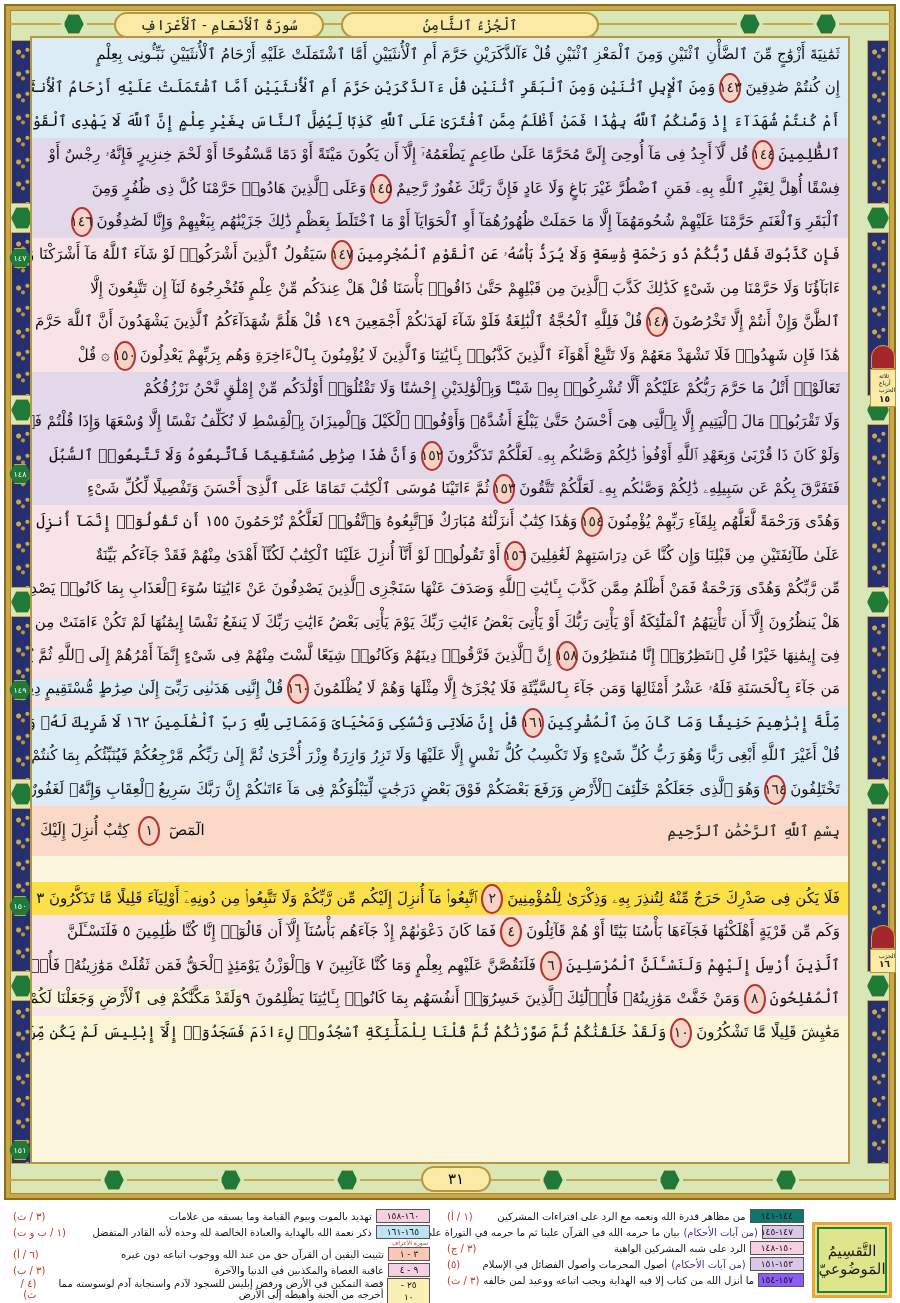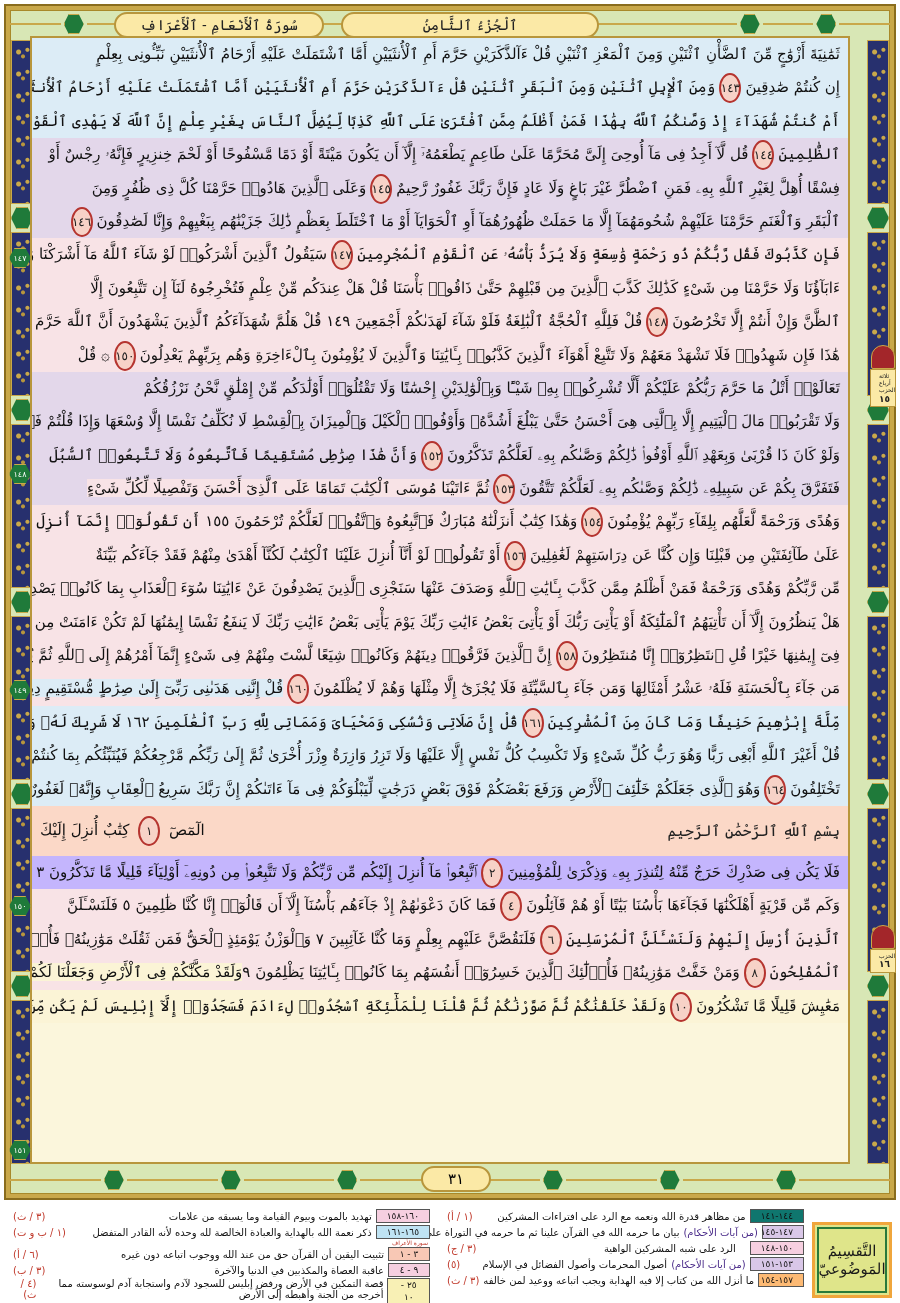--- a/index.html
+++ b/index.html
@@ -66,29 +66,29 @@
   .line {
     position: relative; height: 33.4px; line-height: 33.4px;
     font-family: "DejaVu Serif", serif; font-size: 15px; color: #111;
     white-space: nowrap; overflow: hidden; text-align: justify;
     padding: 0 8px;
   }
   .seg { display: inline; }
   .bg-blue { background: #dcecf6; }
   .bg-purple { background: #e3d7ea; }
   .bg-pink { background: #f8e3e6; }
-  .bg-peach { background: #c4b5fd; }
+  .bg-peach { background: #fde047; margin-top: 26px; }
   .bg-yellow { background: #fbf4d6; }
 
   .ayah-num {
     display: inline-flex; align-items: center; justify-content: center;
     width: 22px; height: 30px; margin: 0 4px;
     background: #f7d2c7; border: 2px solid #b5342f; border-radius: 50%;
-    font-size: 12px; color: #222; vertical-align: middle; line-height: 1;
-    font-family: Liberation Sans, sans-serif;
+    font-size: 14px; color: #222; vertical-align: middle; line-height: 1;
+    font-family: Liberation Serif, serif;
   }
 
   
   .surah-row {
     height: 50px; display: flex; align-items: center; justify-content: space-between;
     padding: 0 8px; background: #fbd8c7;
   }
   .surah-banner {
     width: 288px; height: 40px; background: #f3e6a8;
     border: 3px solid #8a6d1e; display: flex; align-items: center; justify-content: center;
@@ -300,32 +300,32 @@
         <span>من مظاهر قدرة الله ونعمه مع الرد على افتراءات المشركين</span>
         <span class="ref">(١ / أ)</span>
       </div>
       <div class="index-row">
         <span class="range" style="background: rgb(217, 199, 232);">١٤٧-١٤٥</span>
         <span class="ahkam">(من آيات الأحكام)</span>
         <span>بيان ما حرمه الله في القرآن علينا ثم ما حرمه في التوراة على اليهود</span>
         <span class="ref">(٥)</span>
       </div>
       <div class="index-row">
-        <span class="range" style="background: rgb(246, 207, 224); margin-left: 10px;">١٥٠-١٤٨</span>
+        <span class="range" style="background: rgb(246, 207, 224);">١٥٠-١٤٨</span>
         <span>الرد على شبه المشركين الواهية</span>
         <span class="ref">(٣ / ج)</span>
       </div>
       <div class="index-row">
         <span class="range" style="background: rgb(217, 199, 232);">١٥٣-١٥١</span>
         <span class="ahkam">(من آيات الأحكام)</span>
         <span>أصول المحرمات وأصول الفضائل في الإسلام</span>
         <span class="ref">(٥)</span>
       </div>
       <div class="index-row">
-        <span class="range" style="background: #fdba74;">١٥٧-١٥٤</span>
+        <span class="range" style="background: #8b5cf6;">١٥٧-١٥٤</span>
         <span>ما أنزل الله من كتاب إلا فيه الهداية ويجب اتباعه ووعيد لمن خالفه</span>
         <span class="ref">(٣ / ث)</span>
       </div>
     </div>
   <div class="index-col c2" id="idx-col2">
       <div class="index-row">
         <span class="range" style="background: rgb(246, 207, 224);">١٦٠-١٥٨</span>
         <span>تهديد بالموت وبيوم القيامة وما يسبقه من علامات</span>
         <span class="ref">(٣ / ث)</span>
       </div>

